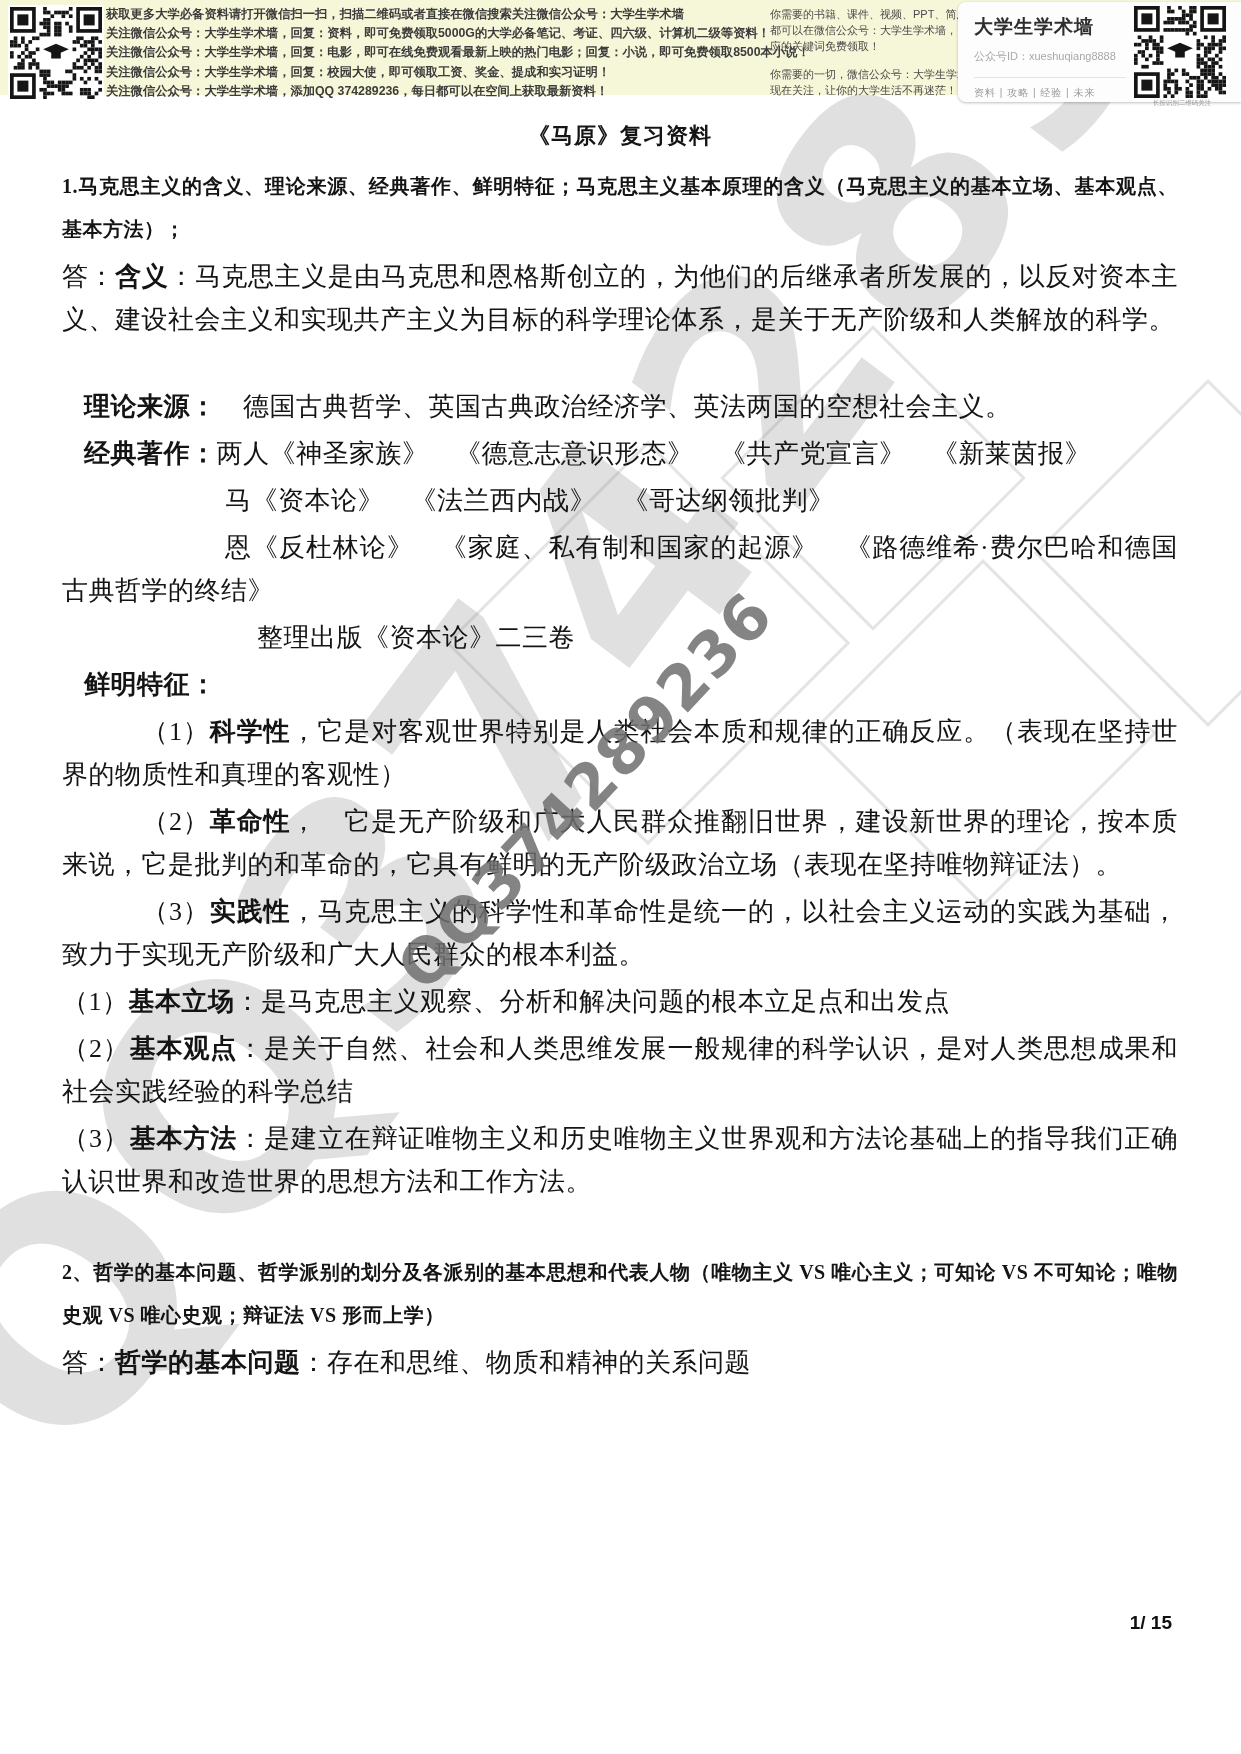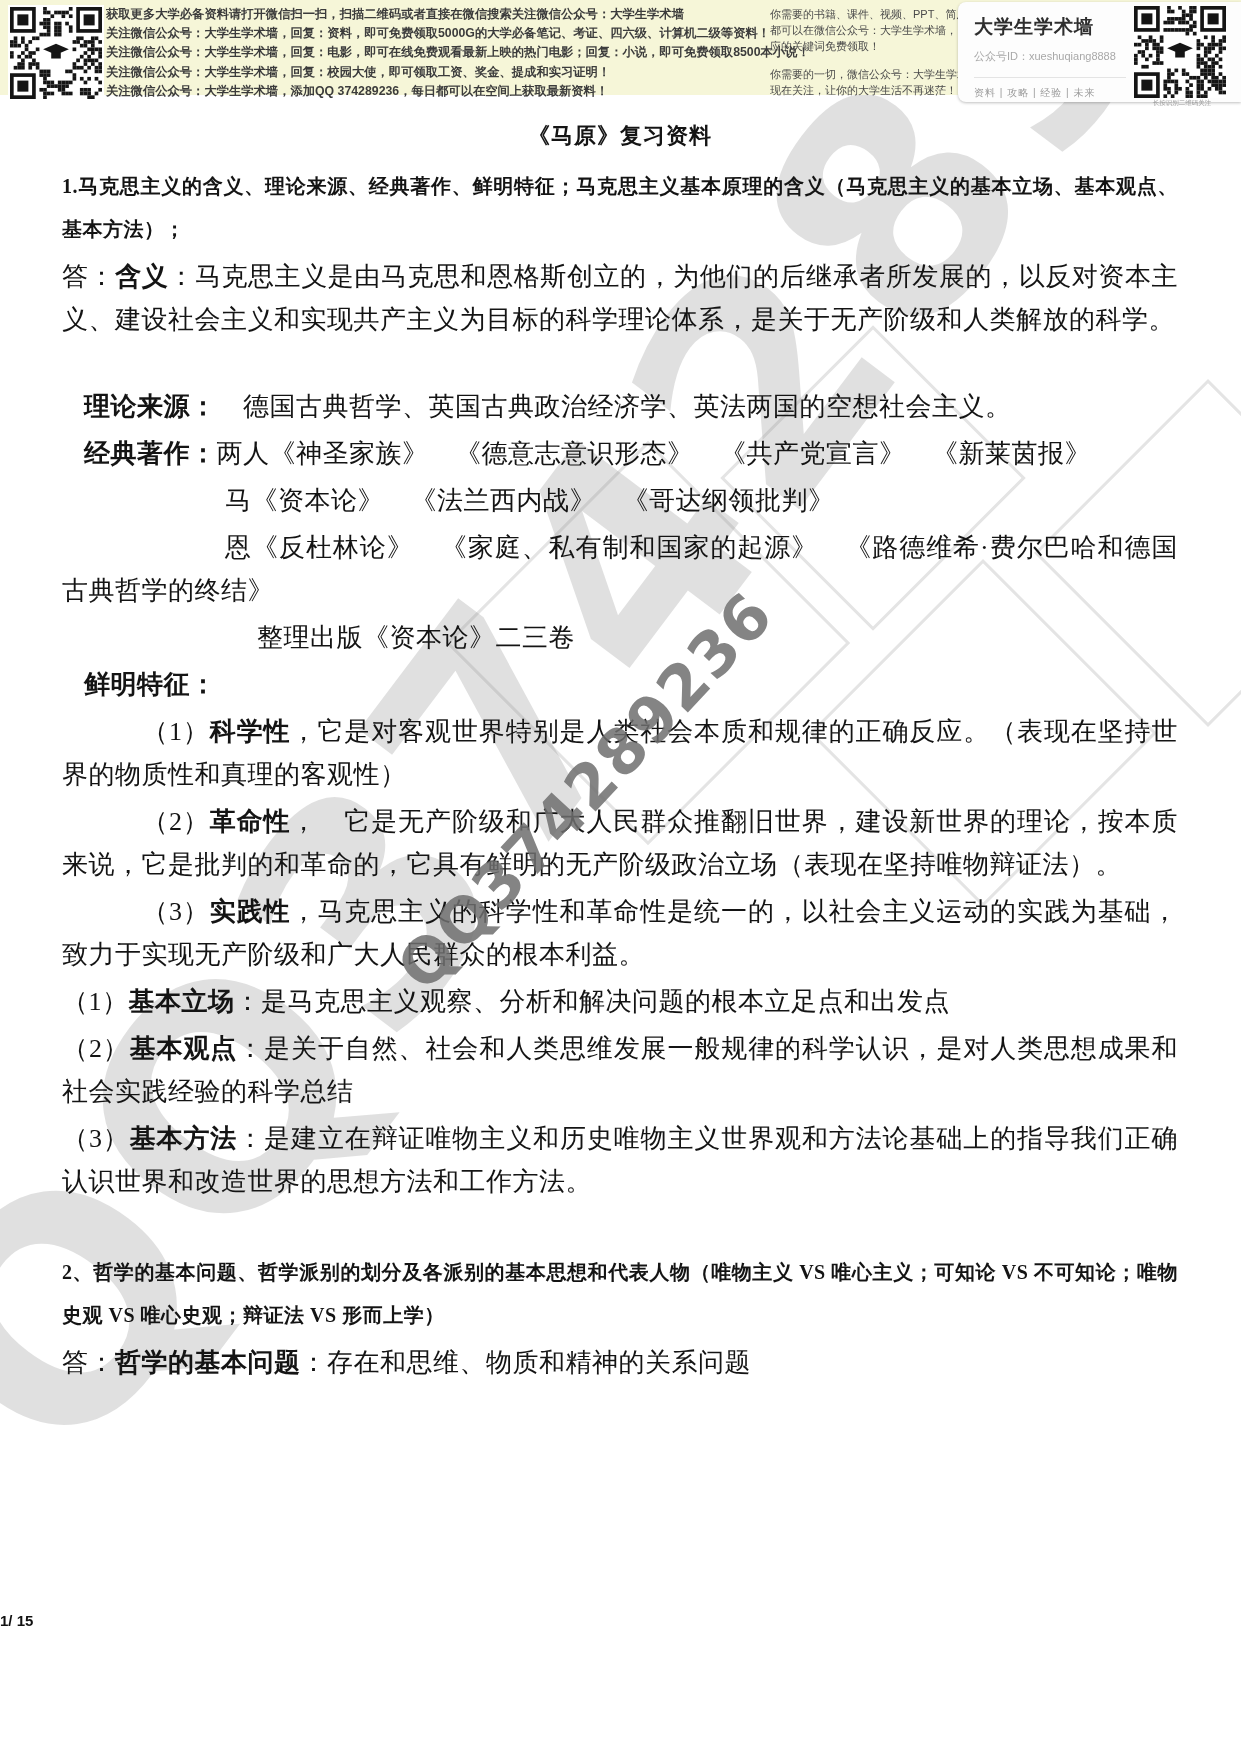--- a/index.html
+++ b/index.html
@@ -59,22 +59,22 @@
   .para b{letter-spacing:0.5px;}
   .pq{font-weight:bold;font-size:20px;}
   .i1{text-indent:22px;}
   .i2{text-indent:163px;}
   .i3{text-indent:195px;}
   .in{text-indent:80px;}
   .isec{text-indent:22px;font-weight:bold;}
   .mtA{margin-top:44px;}
   .mtB{margin-top:48px;}
 
-  .page-footer{position:absolute;left:0;top:1612px;width:1172px;text-align:left;z-index:2;
-    font-family:"Liberation Sans","DejaVu Sans",sans-serif;font-size:15px;font-weight:bold;color:#111;}
+  .page-footer{position:absolute;left:0;top:1612px;width:1172px;text-align:right;z-index:2;
+    font-family:"Liberation Sans","DejaVu Sans",sans-serif;font-size:19px;font-weight:bold;color:#111;}
 </style>
 </head>
 <body>
 
 <div class="wm-diamond wm-d1"></div>
 <div class="wm-diamond wm-d2"></div>
 <div class="wm-diamond wm-d3"></div>
 <div class="wm-diamond wm-d4"></div>
 <div class="wm-big">QQ374289236</div>
 <div class="wm-qq">QQ374289236</div>

